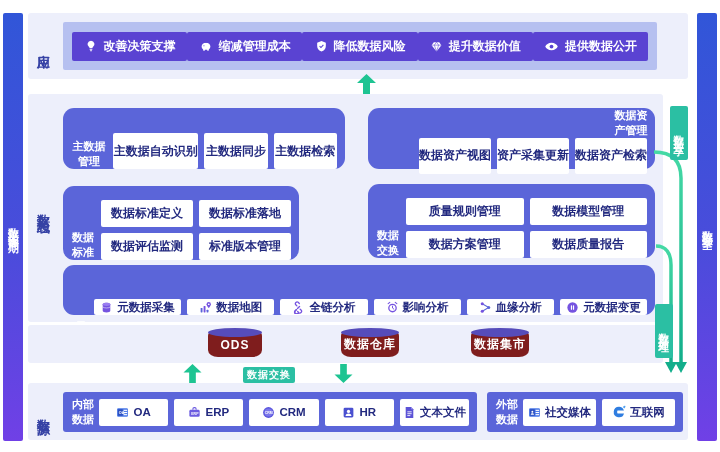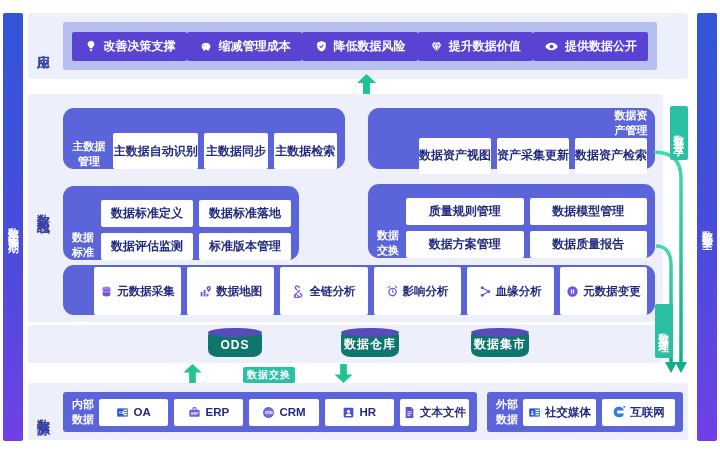--- a/index.html
+++ b/index.html
@@ -38,24 +38,24 @@
   .meta-title{writing-mode:vertical-rl;text-orientation:upright;font-weight:bold;font-size:11px;
               letter-spacing:1px;margin:0 6px 0 10px;}
   .row-items{flex:1;display:flex;gap:6px;padding:0 8px 0 2px;}
   .witem{flex:1;background:#fff;border-radius:2px;height:36px;display:flex;align-items:center;
          justify-content:center;color:#22297f;font-weight:bold;font-size:12px;white-space:nowrap;}
   .witem.wide{flex:1.35;}
   .grid-items{flex:1;display:grid;grid-template-columns:1fr 1fr;gap:6px;padding:0 8px 0 2px;}
   .gitem{height:27px;background:#fff;border-radius:2px;display:flex;align-items:center;justify-content:center;
          color:#22297f;font-weight:bold;font-size:12px;white-space:nowrap;}
   .meta-items{flex:1;display:flex;gap:6px;padding-right:8px;}
-  .mitem{flex:1;height:48px;background:#fff;border-radius:2px;display:flex;align-items:center;justify-content:center;
+  .mitem{flex:1;height:16px;background:#fff;border-radius:2px;display:flex;align-items:center;justify-content:center;
          gap:4px;color:#22297f;font-weight:bold;font-size:11.5px;white-space:nowrap;}
   
-  .cyl{position:absolute;top:7px;height:25px;background:#0f766e;border-radius:4px 4px 10px 10px/4px 4px 7px 7px;
+  .cyl{position:absolute;top:7px;height:25px;background:#7f1d1d;border-radius:4px 4px 10px 10px/4px 4px 7px 7px;
        color:#fff;font-weight:bold;font-size:12px;display:flex;align-items:center;justify-content:center;letter-spacing:1px;}
   .cyl::before{content:"";position:absolute;top:-4px;left:0;right:0;height:9px;background:#564cba;border-radius:50%;}
   .cyl span{position:relative;z-index:1;}
   .cyl-ods{left:180px;width:54px;}
   .cyl-dw{left:313px;width:58px;}
   .cyl-dm{left:443px;width:58px;}
   
   .garrow{position:absolute;width:19px;height:20px;}
   .exchange-label{position:absolute;left:243px;top:367px;width:52px;height:16px;background:#2bbfa3;border-radius:2px;
                   color:#fff;font-size:10px;font-weight:bold;display:flex;align-items:center;justify-content:center;letter-spacing:1px;}

